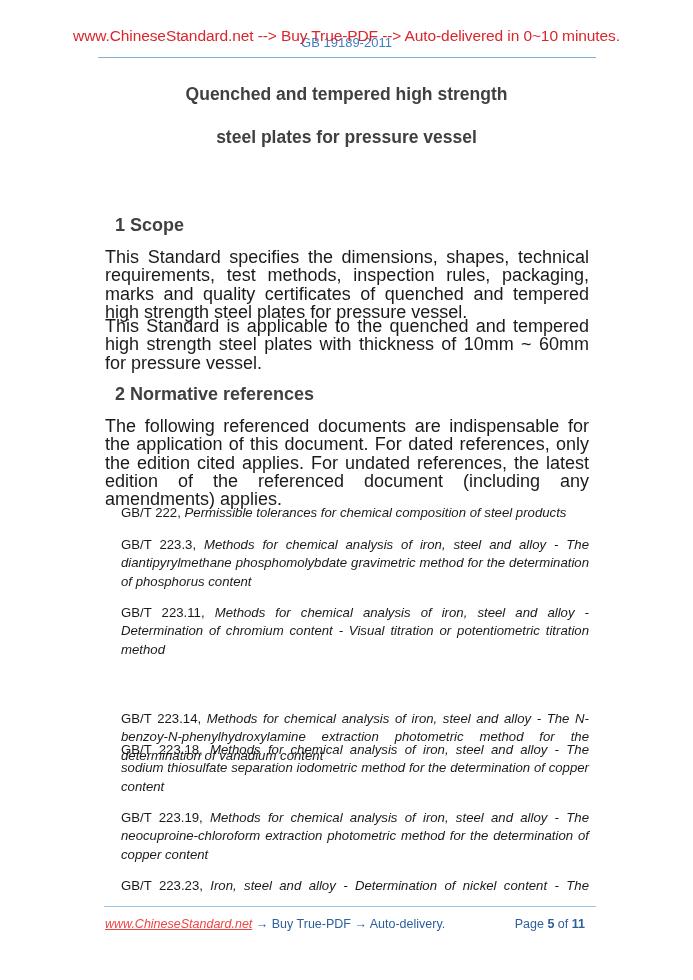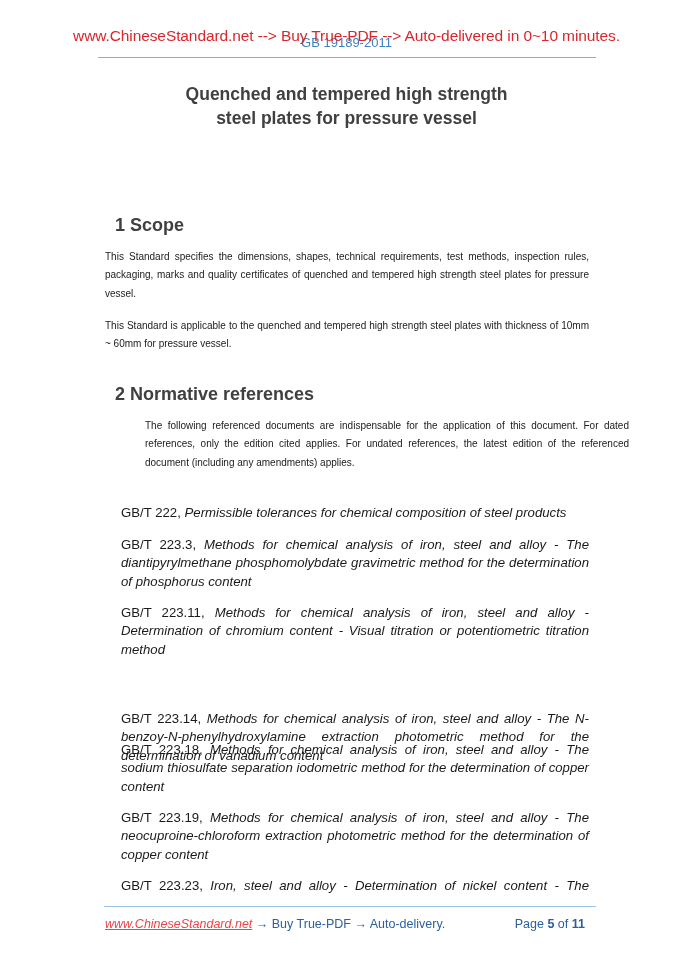--- a/index.html
+++ b/index.html
@@ -48,34 +48,34 @@
     .doc-title {
       position: absolute;
       left: 0;
       width: 693px;
       text-align: center;
       font-weight: bold;
       font-size: 17.5px;
       color: #404040;
     }
     .doc-title.l1 { top: 84px; }
-    .doc-title.l2 { top: 108px; }
+    .doc-title.l2 { top: 127px; }
     .heading {
       position: absolute;
       left: 105px;
       font-weight: bold;
       font-size: 18px;
       color: #404040;
       margin: 10px;
     }
     .para {
       position: absolute;
       left: 105px;
       width: 484px;
-      font-size: 10px;
+      font-size: 18px;
       line-height: 18.3px;
       text-align: justify;
       margin: 0;
       color: #1a1a1a;
     }
     .ref {
       position: absolute;
       left: 121px;
       width: 468px;
       font-size: 13.2px;
@@ -127,21 +127,21 @@
 <div class="doc-title l1">Quenched and tempered high strength</div>
 <div class="doc-title l2">steel plates for pressure vessel</div>
 
 <h2 class="heading" style="top:205px;">1 Scope</h2>
 
 <p class="para" style="top:248px;">This Standard specifies the dimensions, shapes, technical requirements, test methods, inspection rules, packaging, marks and quality certificates of quenched and tempered high strength steel plates for pressure vessel.</p>
 <p class="para" style="top:317px;">This Standard is applicable to the quenched and tempered high strength steel plates with thickness of 10mm ~ 60mm for pressure vessel.</p>
 
 <h2 class="heading" style="top:374px;">2 Normative references</h2>
 
-<p class="para" style="top:417px;margin-left:40px;">The following referenced documents are indispensable for the application of this document. For dated references, only the edition cited applies. For undated references, the latest edition of the referenced document (including any amendments) applies.</p>
+<p class="para" style="top:417px;">The following referenced documents are indispensable for the application of this document. For dated references, only the edition cited applies. For undated references, the latest edition of the referenced document (including any amendments) applies.</p>
 
 <p class="ref" style="top:504px;">
   <span>GB/T 222, </span><span class="ref-title">Permissible tolerances for chemical composition of steel products</span>
 </p>
 <p class="ref" style="top:536px;">
   <span>GB/T 223.3, </span><span class="ref-title">Methods for chemical analysis of iron, steel and alloy - The diantipyrylmethane phosphomolybdate gravimetric method for the determination of phosphorus content</span>
 </p>
 <p class="ref" style="top:604px;">
   <span>GB/T 223.11, </span><span class="ref-title">Methods for chemical analysis of iron, steel and alloy - Determination of chromium content - Visual titration or potentiometric titration method</span>
 </p>

